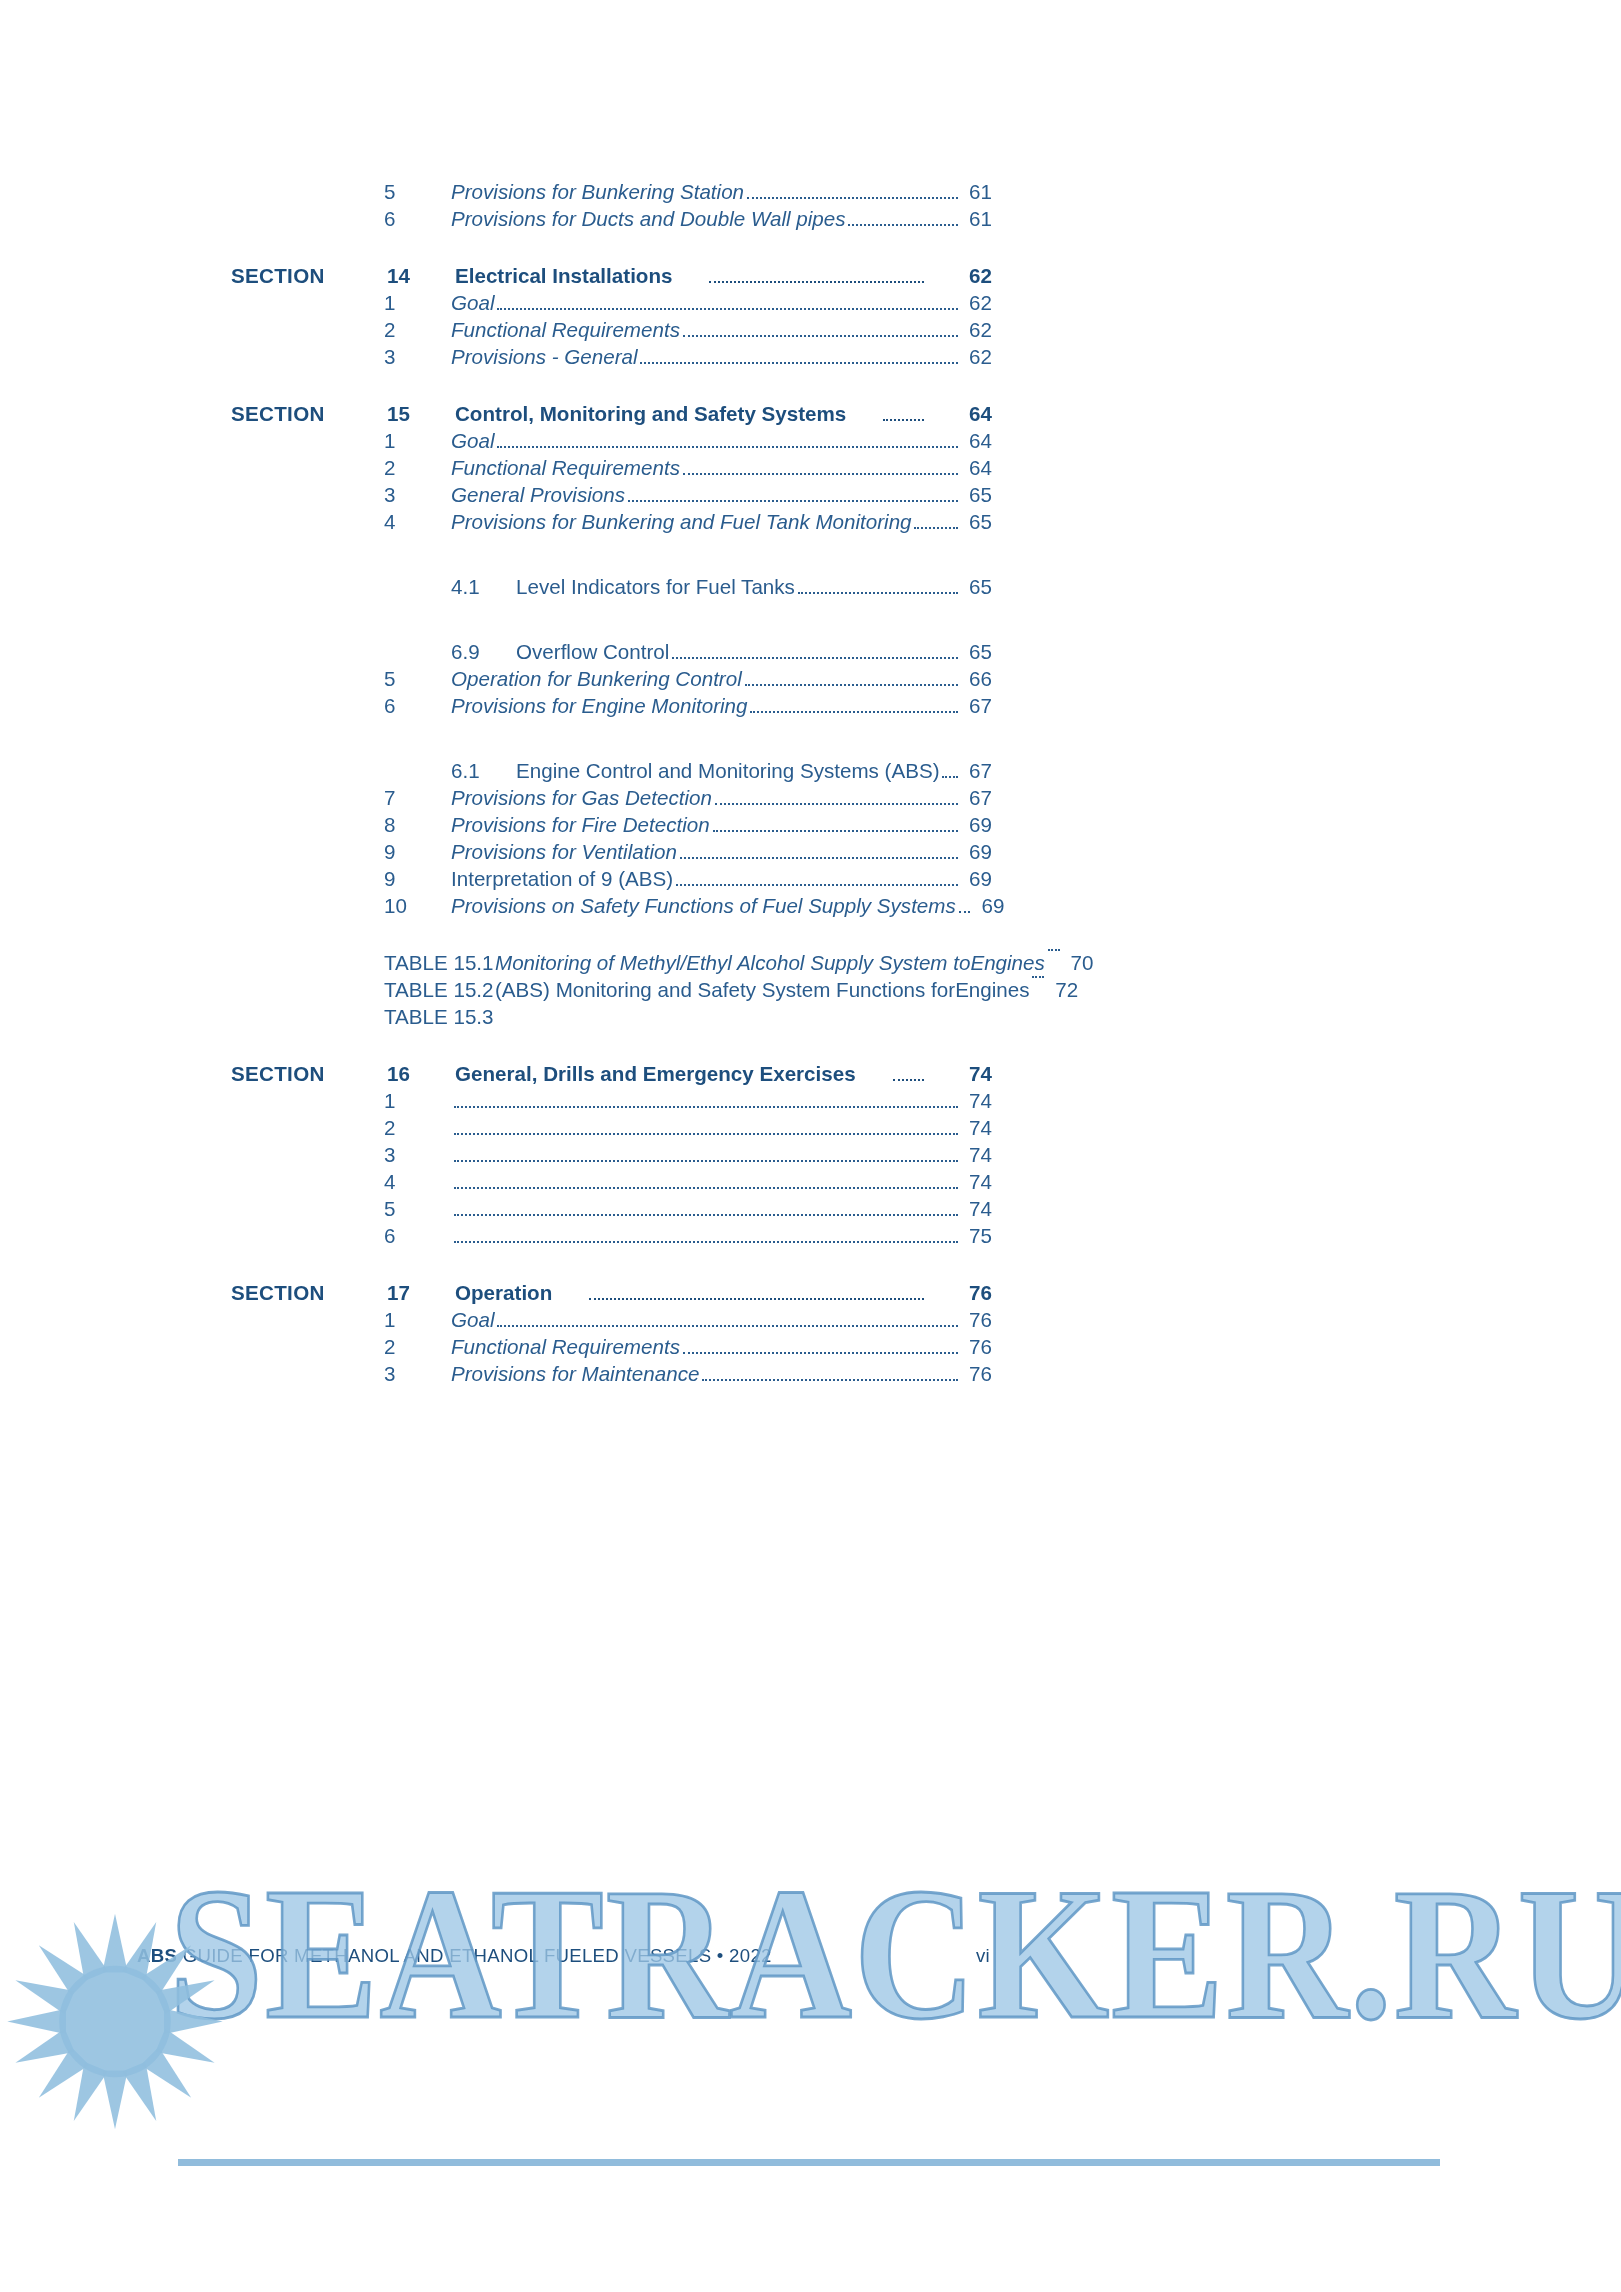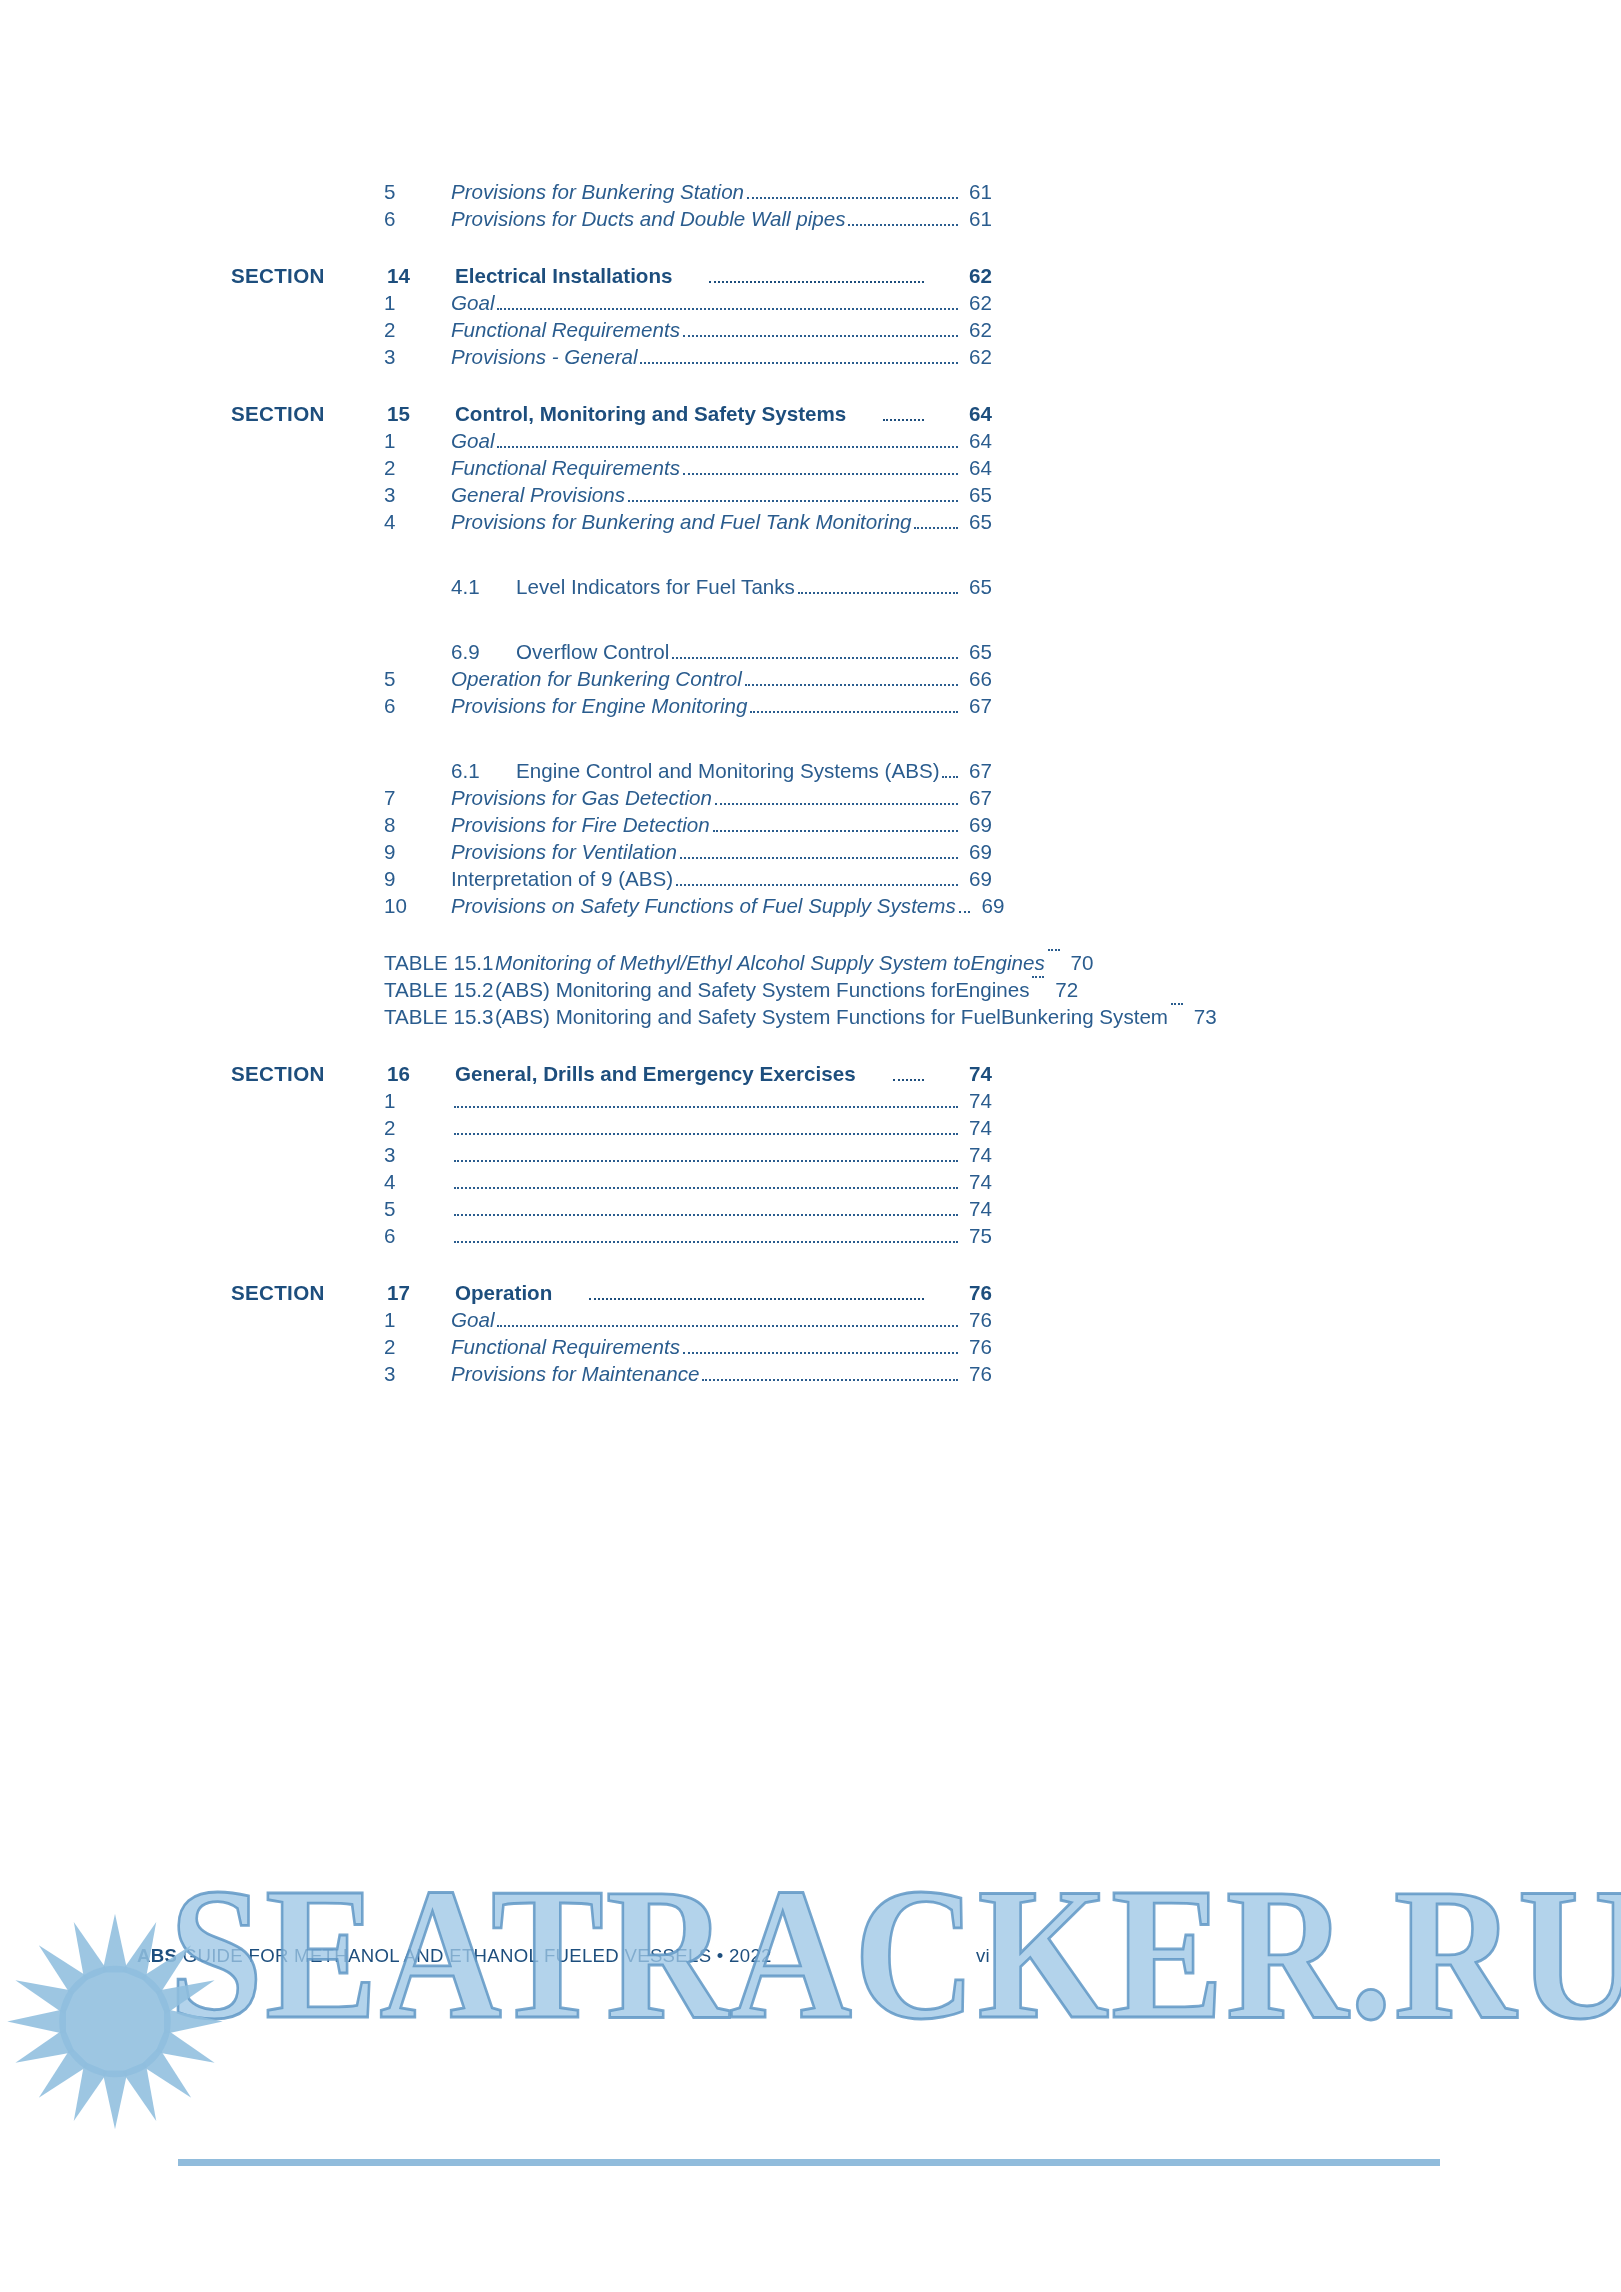--- a/index.html
+++ b/index.html
@@ -272,28 +272,20 @@
           <span class="tabline2">
             <span class="t">Engines</span>
             <span class="leader"></span>
             <span class="pg">72</span>
           </span>
         </span>
       </div>
       <div class="row table">
         <span class="sp-item"></span>
         <span class="c-tab">TABLE 15.3</span>
-        <span class="tabbody">
-          <span class="t">(ABS) Monitoring and Safety System Functions for Fuel</span>
-          <span class="tabline2">
-            <span class="t">Bunkering System</span>
-            <span class="leader"></span>
-            <span class="pg">73</span>
-          </span>
-        </span>
       </div>
       <div class="row section gap">
         <span class="c-label">SECTION</span>
         <span class="c-num">16</span>
         <span class="t">General, Drills and Emergency Exercises</span>
         <span class="leader"></span>
         <span class="pg">74</span>
       </div>
       <div class="row item">
         <span class="sp-item"></span>

